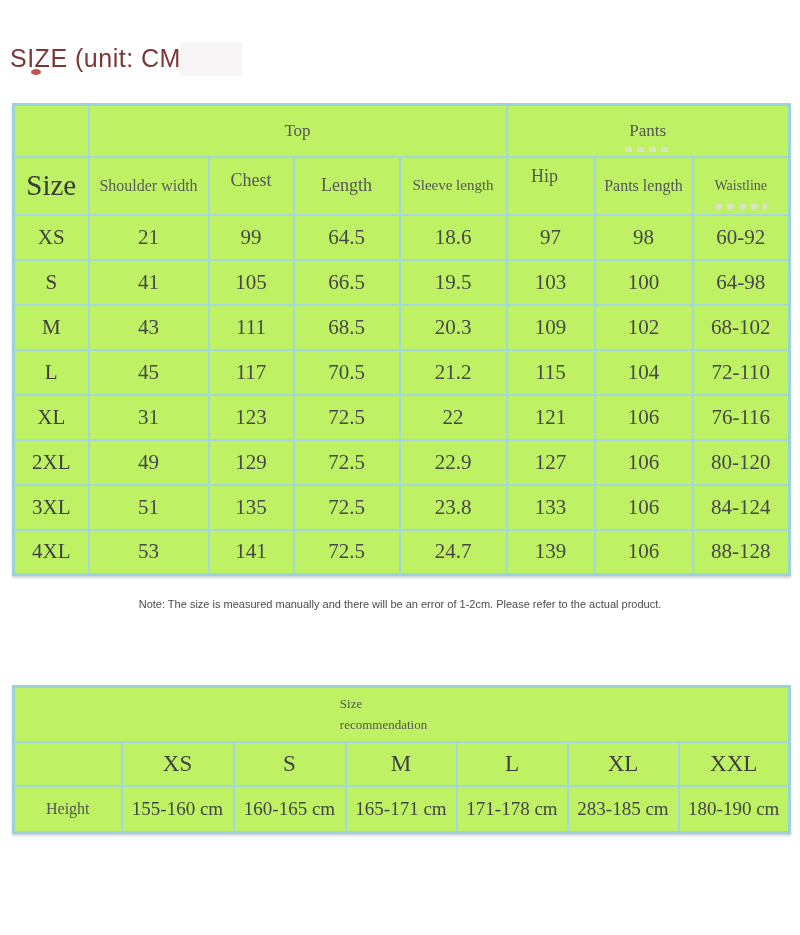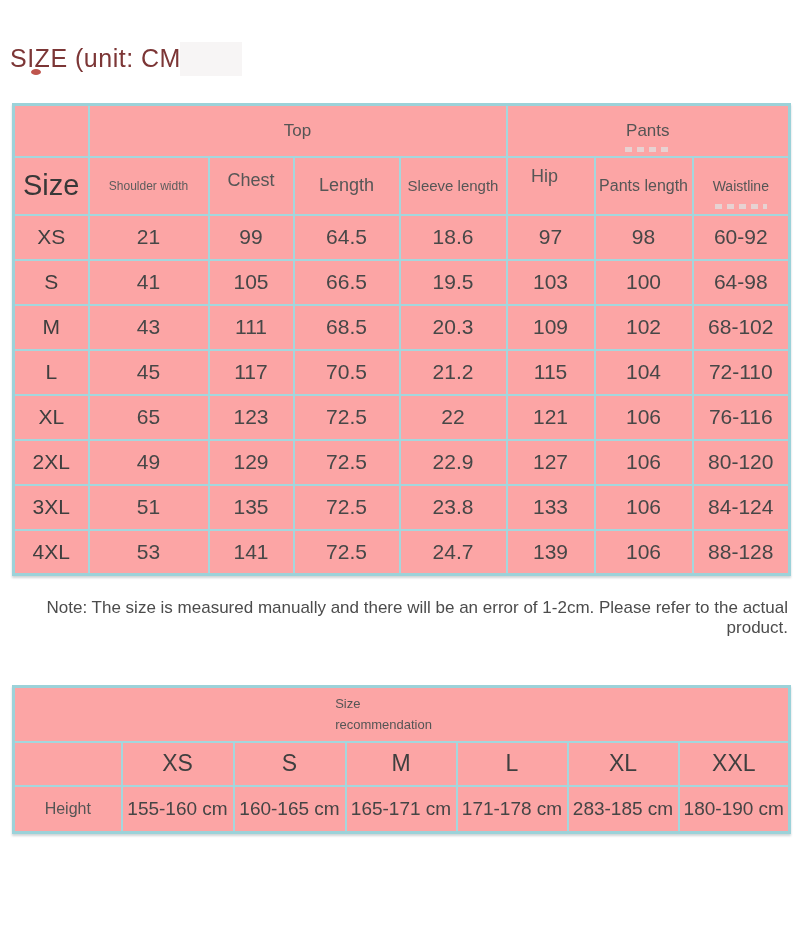--- a/index.html
+++ b/index.html
@@ -26,38 +26,39 @@
   }
   .title-smudge{
     position:absolute;top:42px;left:180px;width:62px;height:34px;
     background:#f7f5f5;
   }
   
   table{
     border-collapse:collapse;
     table-layout:fixed;
     position:absolute;left:12px;width:776px;
-    background:#fca5a5;
+    background:#bef264;
     box-shadow:0 2px 2px rgba(150,165,168,.45);
+    font-family:Liberation Serif, serif;
   }
   table, td, th{border:2px solid var(--teal);}
   table{border:3px solid var(--teal-outer);}
   td, th{
     text-align:center;vertical-align:middle;
     font-weight:normal;color:#474747;padding:0;
     overflow:hidden;white-space:nowrap;
   }
   
   #size-table{top:103px;}
   #size-table .row-groups{height:52px;}
   #size-table .row-headers{height:58px;}
   #size-table .row-data{height:45px;}
   .group-head{font-size:17px;color:#555;position:relative;}
   .size-main{font-size:29px;color:#383838;}
-  .h-shoulder{font-size:12px;color:#5c5c5c;margin-top:28px;}
+  .h-shoulder{font-size:16px;color:#5c5c5c;margin-top:28px;}
   .h-chest{font-size:18px;color:#565656;}
   .h-chest span{position:relative;top:-5px;display:inline-block;}
   .h-length{font-size:18px;color:#565656;}
   .h-sleeve{font-size:15px;color:#565656;}
   .h-hip{font-size:18px;color:#565656;}
   .h-hip span{position:relative;top:-9px;left:-6px;display:inline-block;}
   .h-pantslen{font-size:16px;color:#565656;border-radius:13px;}
   .h-waist{font-size:14px;color:#565656;position:relative;}
   .row-data td{font-size:21px;color:#474747;}
   .row-data td.c-size{font-size:21px;color:#3f3f3f;}
@@ -67,21 +68,21 @@
     height:5px;opacity:.8;
     background:repeating-linear-gradient(90deg,#e2dede 0 7px,transparent 7px 12px);
     filter:blur(0.6px);
   }
   .group-pants .artifact-dashes{bottom:4px;width:46px;}
   .h-waist .artifact-dashes{bottom:5px;width:52px;}
   .weight-label .artifact-dashes{bottom:5px;width:36px;}
   
   .size-note{
     position:absolute;top:598px;left:12px;width:776px;
-    text-align:right;font-size:17px;color:#4c4c4c;
+    text-align:center;font-size:11px;color:#4c4c4c;
   }
   
   #rec-table{top:685px;}
   #rec-table .row-title{height:55px;}
   #rec-table .row-sizes{height:44px;}
   #rec-table .row-height{height:47px;}
   #rec-table .row-weight{height:50px;}
   .rec-title-cell{font-size:13px;color:#555;position:relative;}
   .rec-title-block{
     display:inline-block;text-align:left;line-height:1.65;
@@ -167,21 +168,21 @@
     <td>45</td>
     <td>117</td>
     <td>70.5</td>
     <td>21.2</td>
     <td>115</td>
     <td>104</td>
     <td>72-110</td>
   </tr>
   <tr class="row-data">
     <td class="c-size">XL</td>
-    <td>65</td>
+    <td>31</td>
     <td>123</td>
     <td>72.5</td>
     <td>22</td>
     <td>121</td>
     <td>106</td>
     <td>76-116</td>
   </tr>
   <tr class="row-data">
     <td class="c-size">2XL</td>
     <td>49</td>

